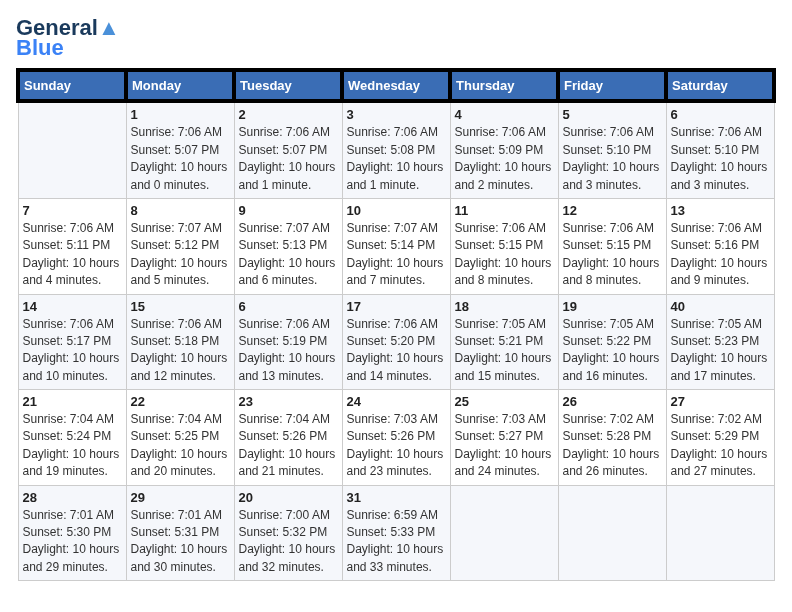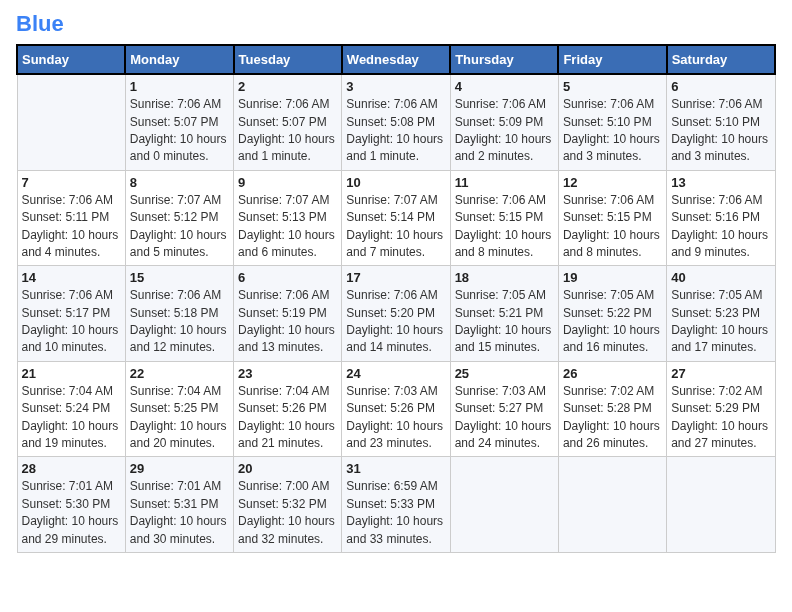--- a/index.html
+++ b/index.html
@@ -44,21 +44,21 @@
       border-collapse: collapse;
       font-size: 11px;
     }
     thead tr th {
       background-color: #3a6db5;
       color: #fff;
       padding: 6px 4px;
       text-align: left;
       font-size: 13px;
       font-weight: bold;
-      border: 2px solid #000000;
+      border: 4px solid #000000;
     }
     tbody tr td {
       border: 1px solid #ccc;
       vertical-align: top;
       padding: 4px;
       min-height: 70px;
       width: calc(100% / 7);
     }
     tbody tr:nth-child(odd) td {
       background-color: #f5f7fb;
@@ -80,20 +80,25 @@
     }
     td.empty {
       background-color: #f9f9f9;
     }
   </style>
 </head>
 <body>
 
 <div class="header">
   <div class="logo">
+    <div style="display:flex;align-items:center;">
+      <span class="logo-text">
+        <span style="color:#1a3a5c;">General</span><span style="color:#4a90d9;">▲</span>
+      </span>
+    </div>
     <div style="margin-top:-4px;">
       <span class="logo-text" style="color:#3b82f6;font-size:22px;font-weight:bold;">Blue</span>
     </div>
   </div>
   <div class="title-section">
     <div class="month-title"></div>
     <div class="location-title"></div>
   </div>
 </div>
 

